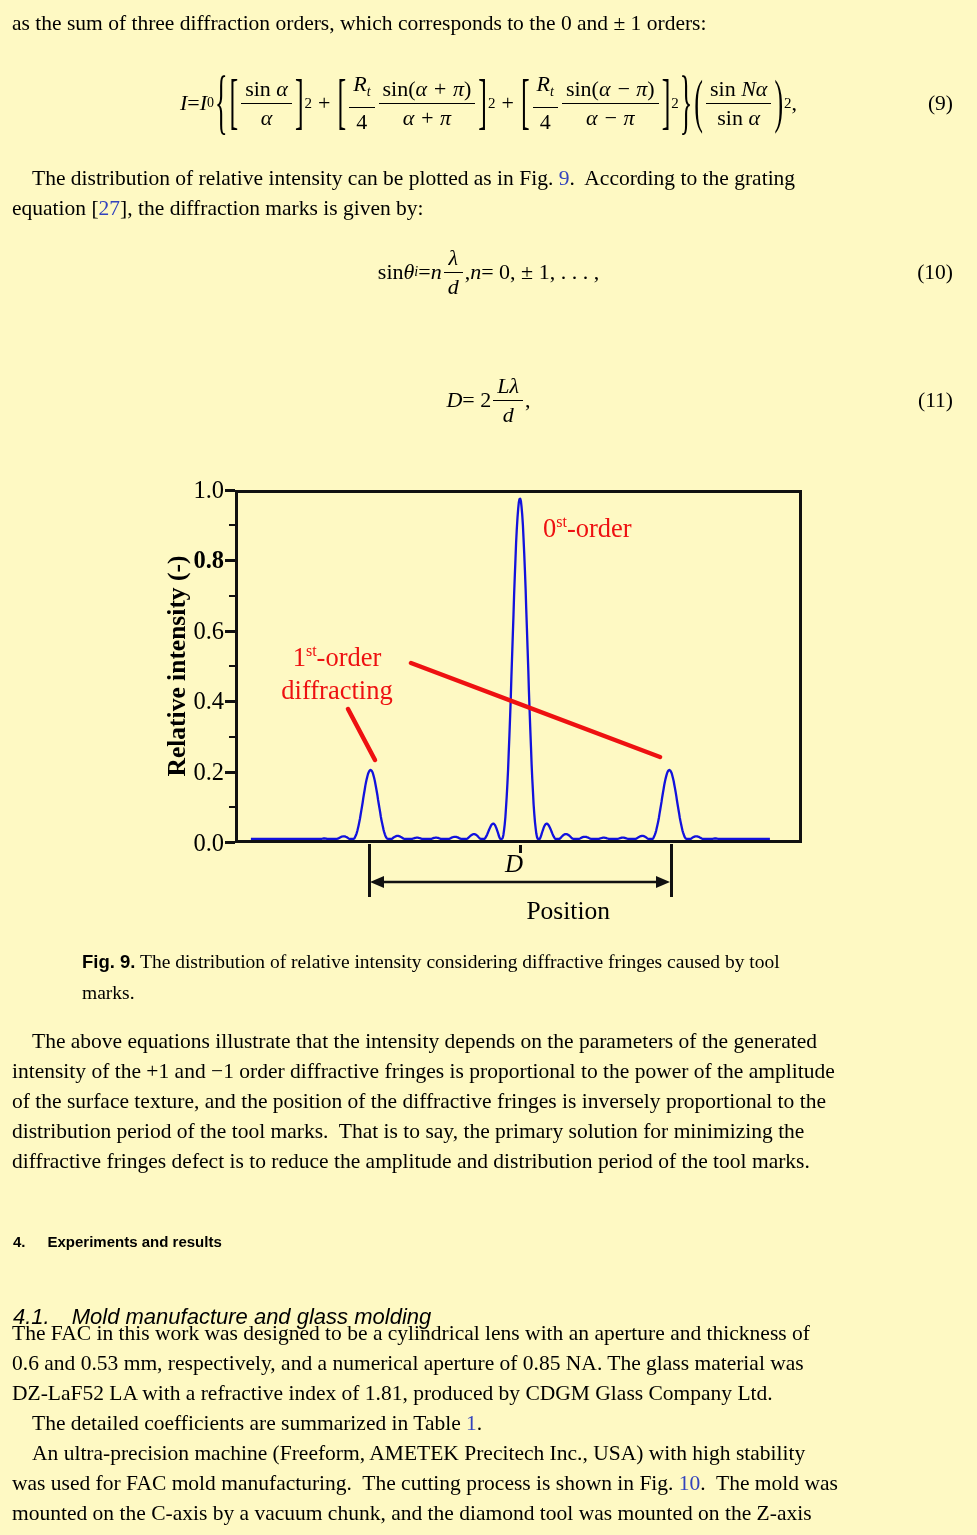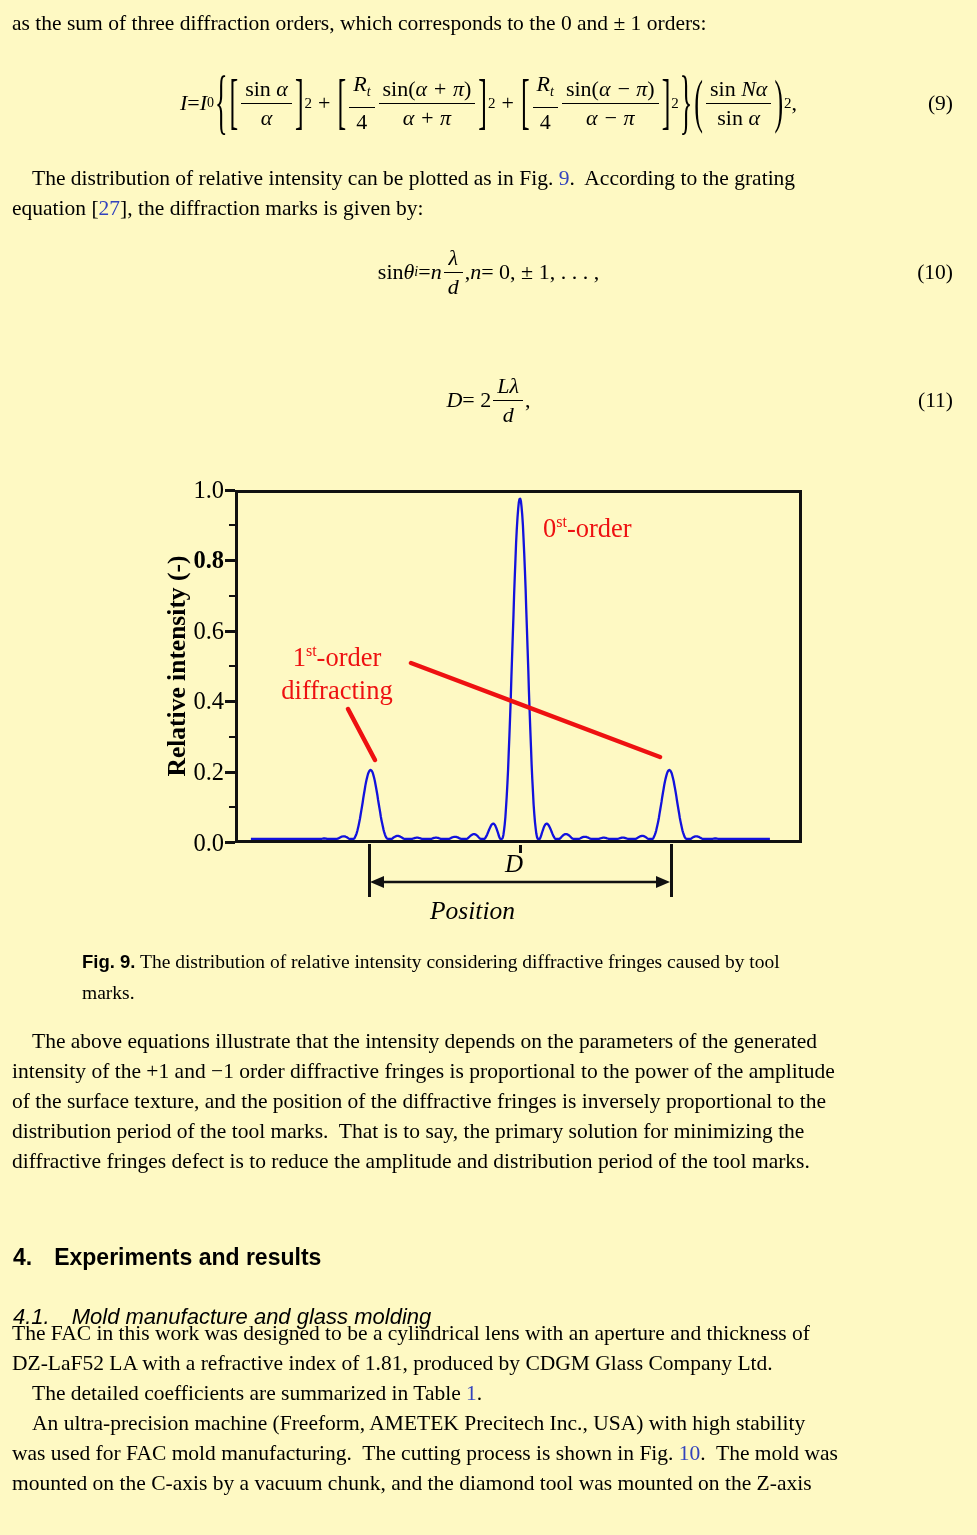--- a/index.html
+++ b/index.html
@@ -30,21 +30,21 @@
           white-space:nowrap;font-weight:bold;font-size:25.5px;}
   .redlabel{position:absolute;color:#ee1111;font-size:26.5px;line-height:33px;}
   .redlabel sup{font-size:16px;}
   .dline{position:absolute;width:2.5px;height:53px;background:#111;top:844px;}
   .dlabel{position:absolute;font-size:25px;font-style:italic;}
   .xlabel{position:absolute;font-size:25.5px;}
   
   .caption{position:absolute;left:82px;top:946px;width:840px;font-size:19.5px;line-height:31px;}
   .caption .flab{font-family:"Liberation Sans", sans-serif;font-weight:bold;font-size:18.5px;}
   
-  .h2{position:absolute;left:13px;font-family:"Liberation Sans", sans-serif;font-weight:bold;font-size:23px;white-space:pre;margin-top:11px;}
+  .h2{position:absolute;left:13px;font-family:"Liberation Sans", sans-serif;font-weight:bold;font-size:15px;white-space:pre;}
   .h3{position:absolute;left:13px;font-family:"Liberation Sans", sans-serif;font-style:italic;font-size:22px;white-space:pre;}
   .h2 .gap,.h3 .gap{display:inline-block;width:22px;}
 </style>
 </head>
 <body>
 
 <div class="page">
 
   <div class="block" style="top:8px;">
     <div class="line">as the sum of three diffraction orders, which corresponds to the 0 and ± 1 orders:</div>
@@ -172,41 +172,42 @@
     </div>
 
     <div class="dline" style="left:368px;"></div>
     <div class="dline" style="left:670px;"></div>
     <svg style="position:absolute;left:368px;top:872px;" width="304" height="20" viewBox="0 0 304 20">
       <line x1="10" y1="10" x2="294" y2="10" stroke="#111" stroke-width="2.5"></line>
       <polygon points="2,10 16,4 16,16" fill="#111"></polygon>
       <polygon points="302,10 288,4 288,16" fill="#111"></polygon>
     </svg>
     <div class="dlabel" style="left:505px;top:850px;">D</div>
-    <div class="xlabel" style="left:430px;top:896px;width:180px;text-align:left;font-style:italic;">Position</div>
+    <div class="xlabel" style="left:430px;top:896px;width:180px;text-align:right;">Position</div>
   </div>
 
   <div class="caption">
     <div><span class="flab">Fig. 9.</span><span> </span><span>The distribution of relative intensity considering diffractive fringes caused by tool</span></div>
     <div>marks.</div>
   </div>
 
   <div class="block" style="top:1026px;">
     <div class="line indent">The above equations illustrate that the intensity depends on the parameters of the generated</div>
     <div class="line">intensity of the +1 and −1 order diffractive fringes is proportional to the power of the amplitude</div>
     <div class="line">of the surface texture, and the position of the diffractive fringes is inversely proportional to the</div>
     <div class="line">distribution period of the tool marks.  That is to say, the primary solution for minimizing the</div>
     <div class="line">diffractive fringes defect is to reduce the amplitude and distribution period of the tool marks.</div>
   </div>
 
   <div class="h2" style="top:1233px;"><span>4.</span><span class="gap"></span><span>Experiments and results</span></div>
   <div class="h3" style="top:1280px;margin-top:24px;"><span>4.1.</span><span class="gap"></span><span>Mold manufacture and glass molding</span></div>
 
   <div class="block" style="top:1318px;">
     <div class="line">The FAC in this work was designed to be a cylindrical lens with an aperture and thickness of</div>
+    <div class="line">0.6 and 0.53 mm, respectively, and a numerical aperture of 0.85 NA. The glass material was</div>
     <div class="line">DZ-LaF52 LA with a refractive index of 1.81, produced by CDGM Glass Company Ltd.</div>
     <div class="line indent"><span>The detailed coefficients are summarized in Table </span><span class="link">1</span><span>.</span></div>
     <div class="line indent">An ultra-precision machine (Freeform, AMETEK Precitech Inc., USA) with high stability</div>
     <div class="line"><span>was used for FAC mold manufacturing.  The cutting process is shown in Fig. </span><span class="link">10</span><span>.  The mold was</span></div>
     <div class="line">mounted on the C-axis by a vacuum chunk, and the diamond tool was mounted on the Z-axis</div>
   </div>
 
 </div>
 
 </body></html>

